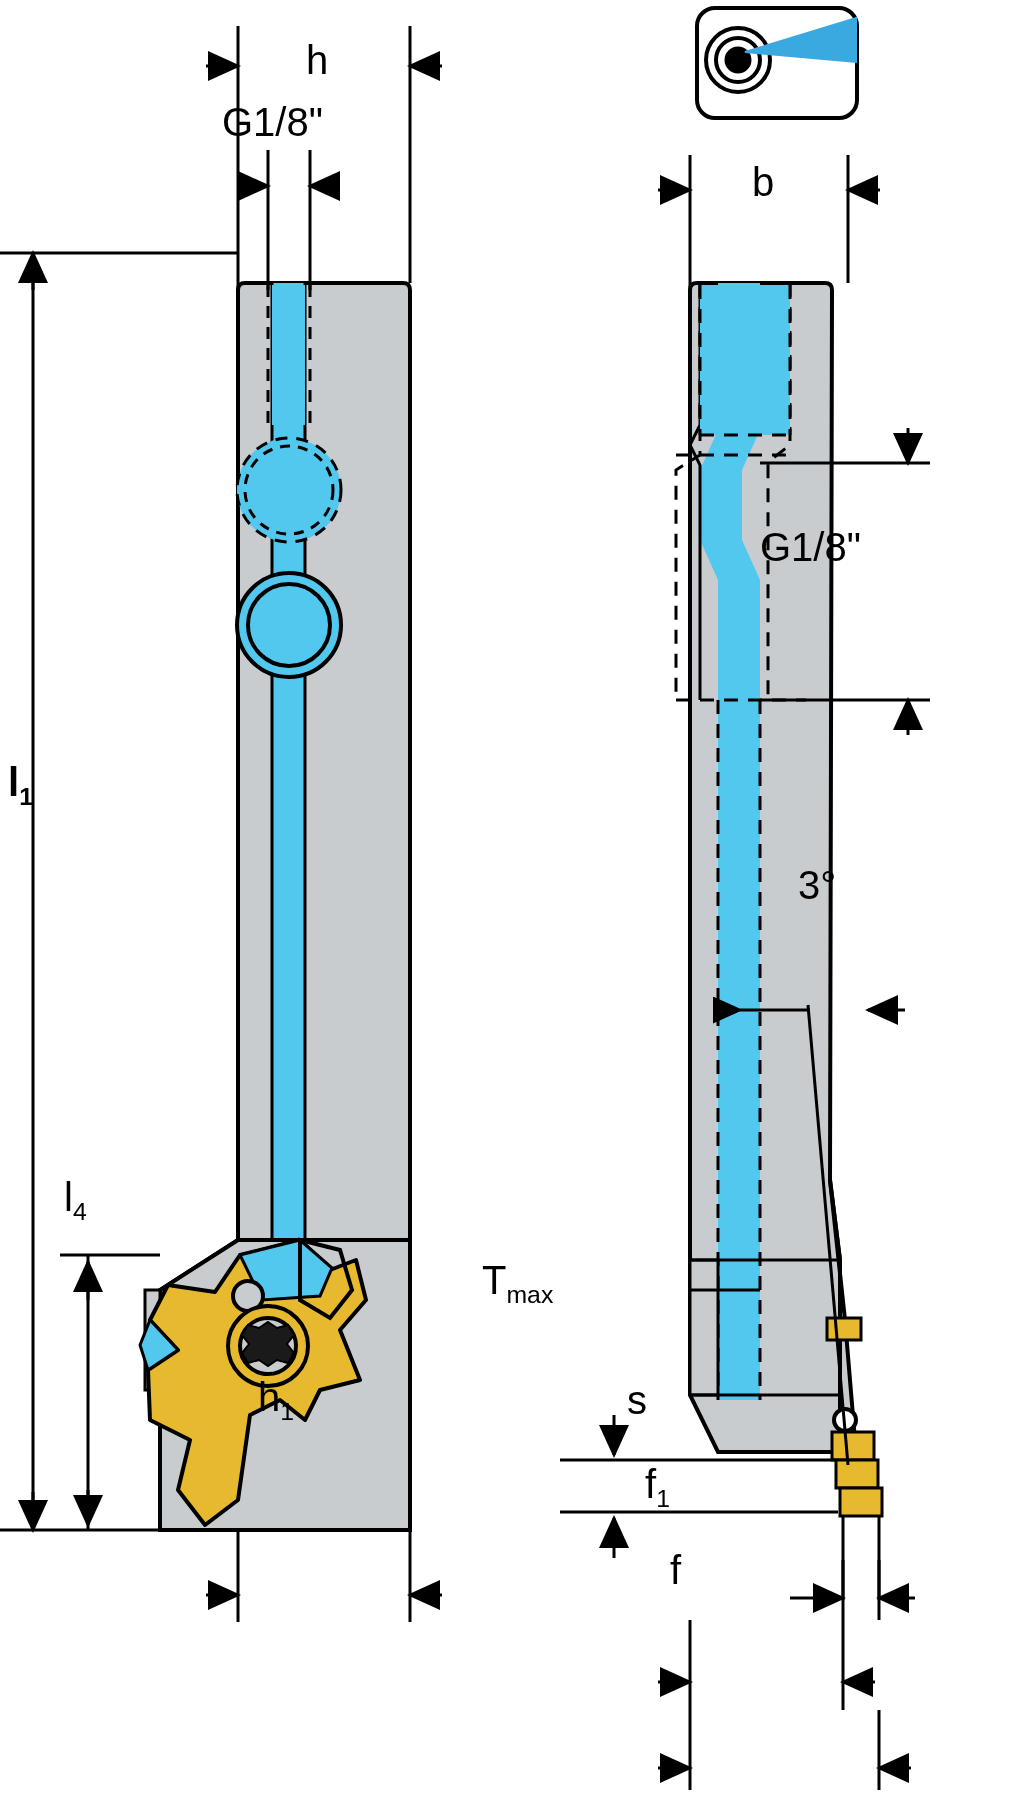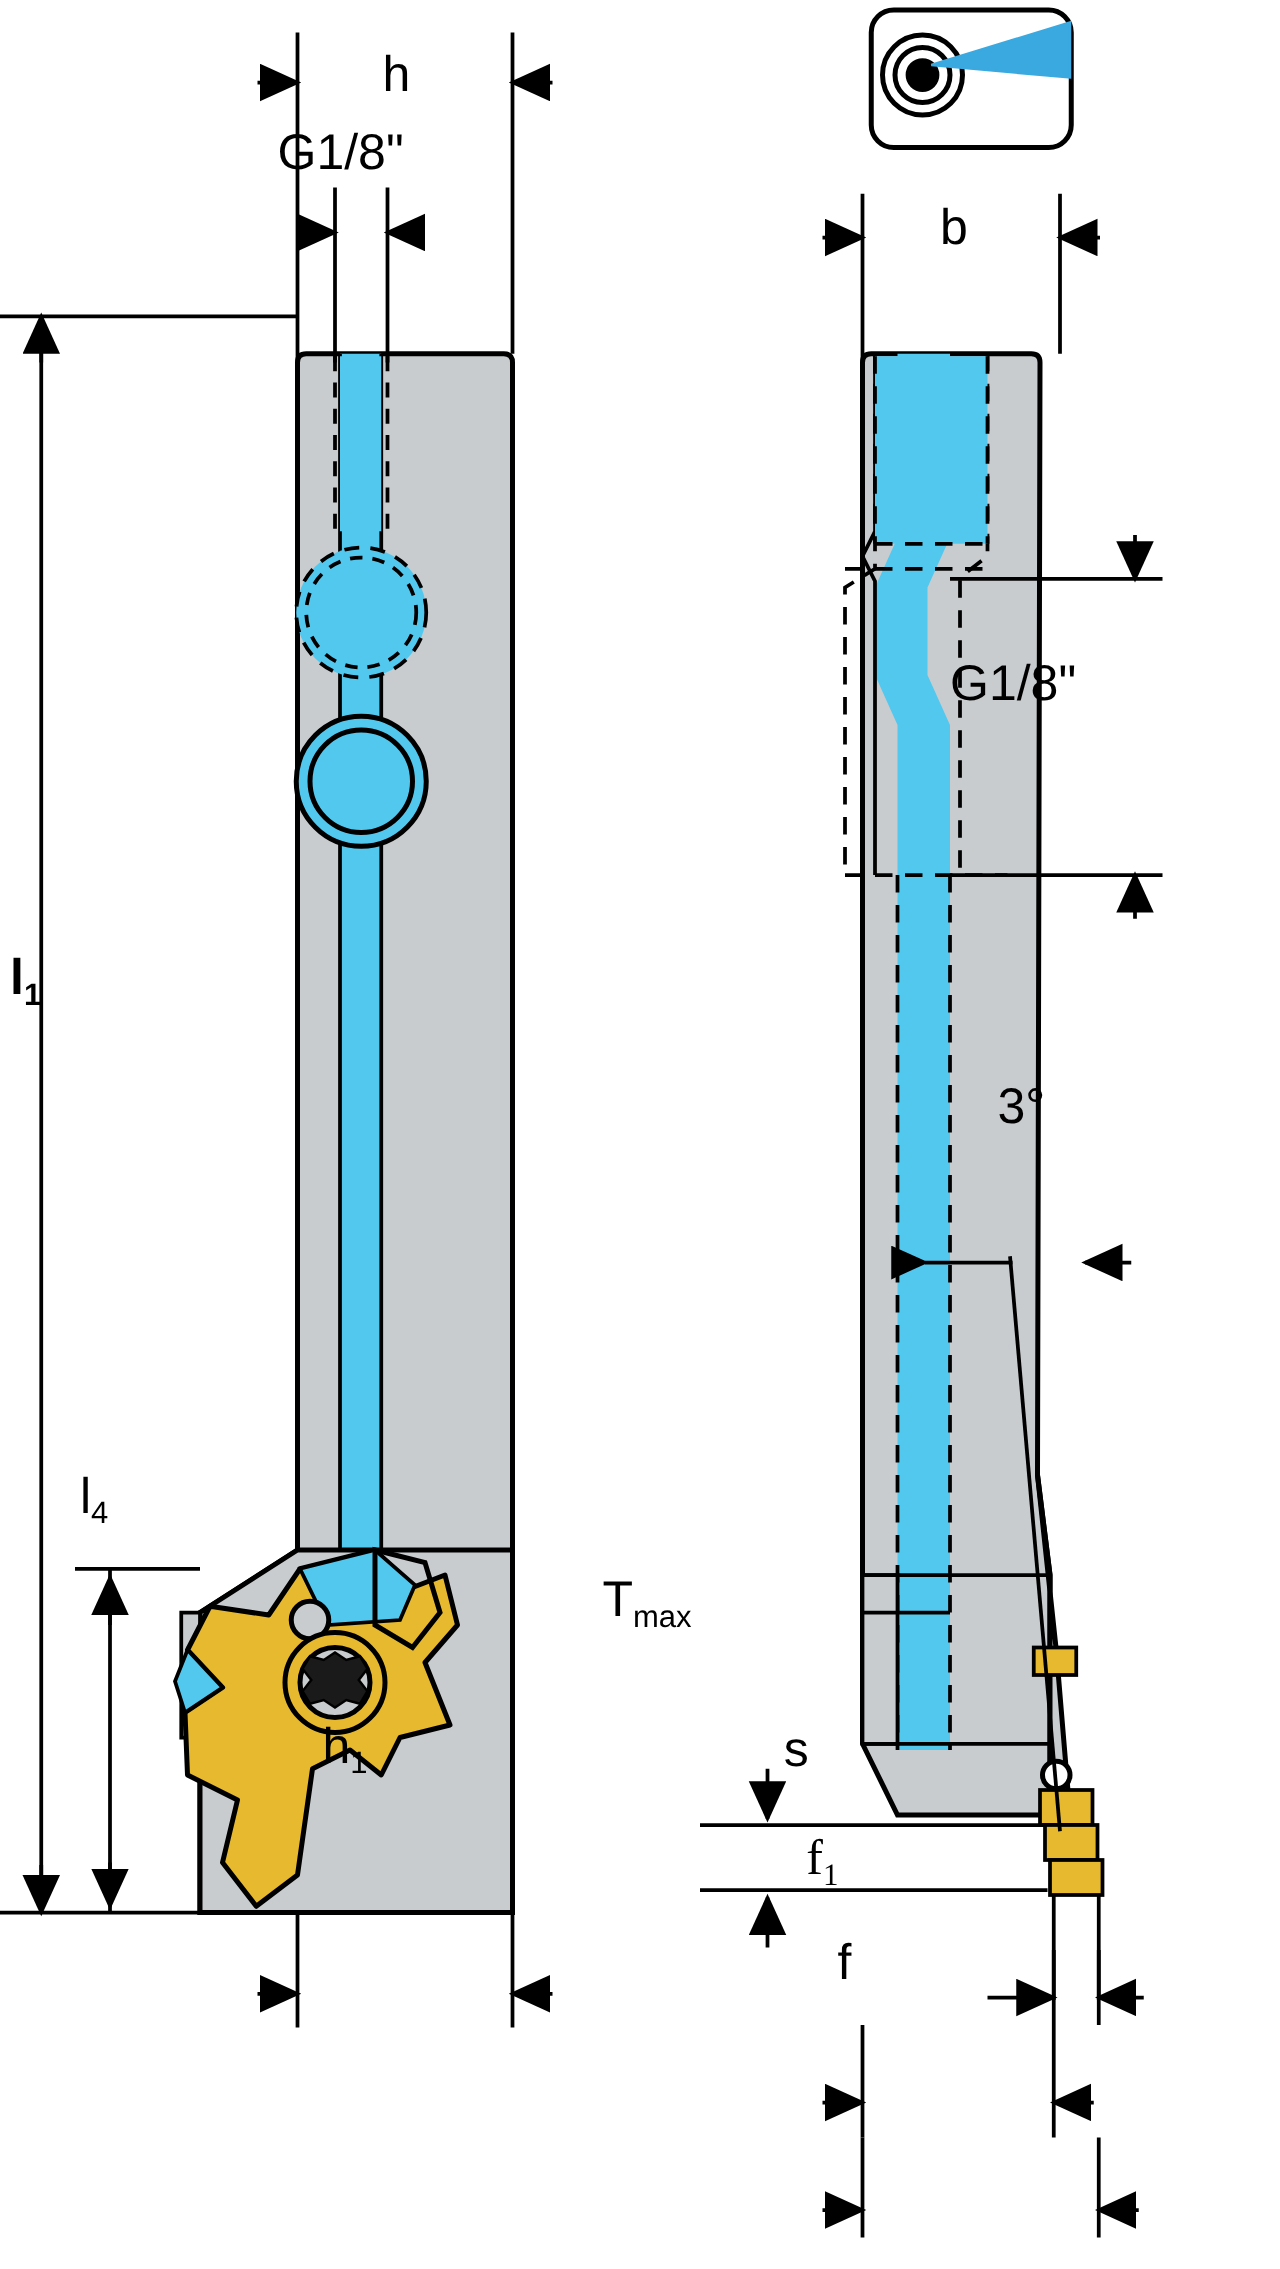--- a/index.html
+++ b/index.html
@@ -187,17 +187,17 @@
 <div class="lbl big" style="left:258px;top:1375px;"><span>h</span><span class="sub">1</span></div>
 
 <div class="lbl big" style="left:752px;top:160px;">b</div>
 <div class="lbl big" style="left:760px;top:525px;">G1/8"</div>
 <div class="lbl big" style="left:798px;top:863px;">3°</div>
 
 <div class="lbl big" style="left:449px;top:1258px;margin-left:33px;"><span>T</span><span class="sub">max</span></div>
 
 <div class="lbl big" style="left:627px;top:1378px;">s</div>
 
-<div class="lbl big" style="left:645px;top:1462px;font-family:Liberation Serif, serif;"><span>f</span><span class="sub">1</span></div>
+<div class="lbl big" style="left:645px;top:1462px;"><span>f</span><span class="sub">1</span></div>
 
 <div class="lbl big" style="left:670px;top:1548px;">f</div>
 
 </div>
 
 </body></html>

